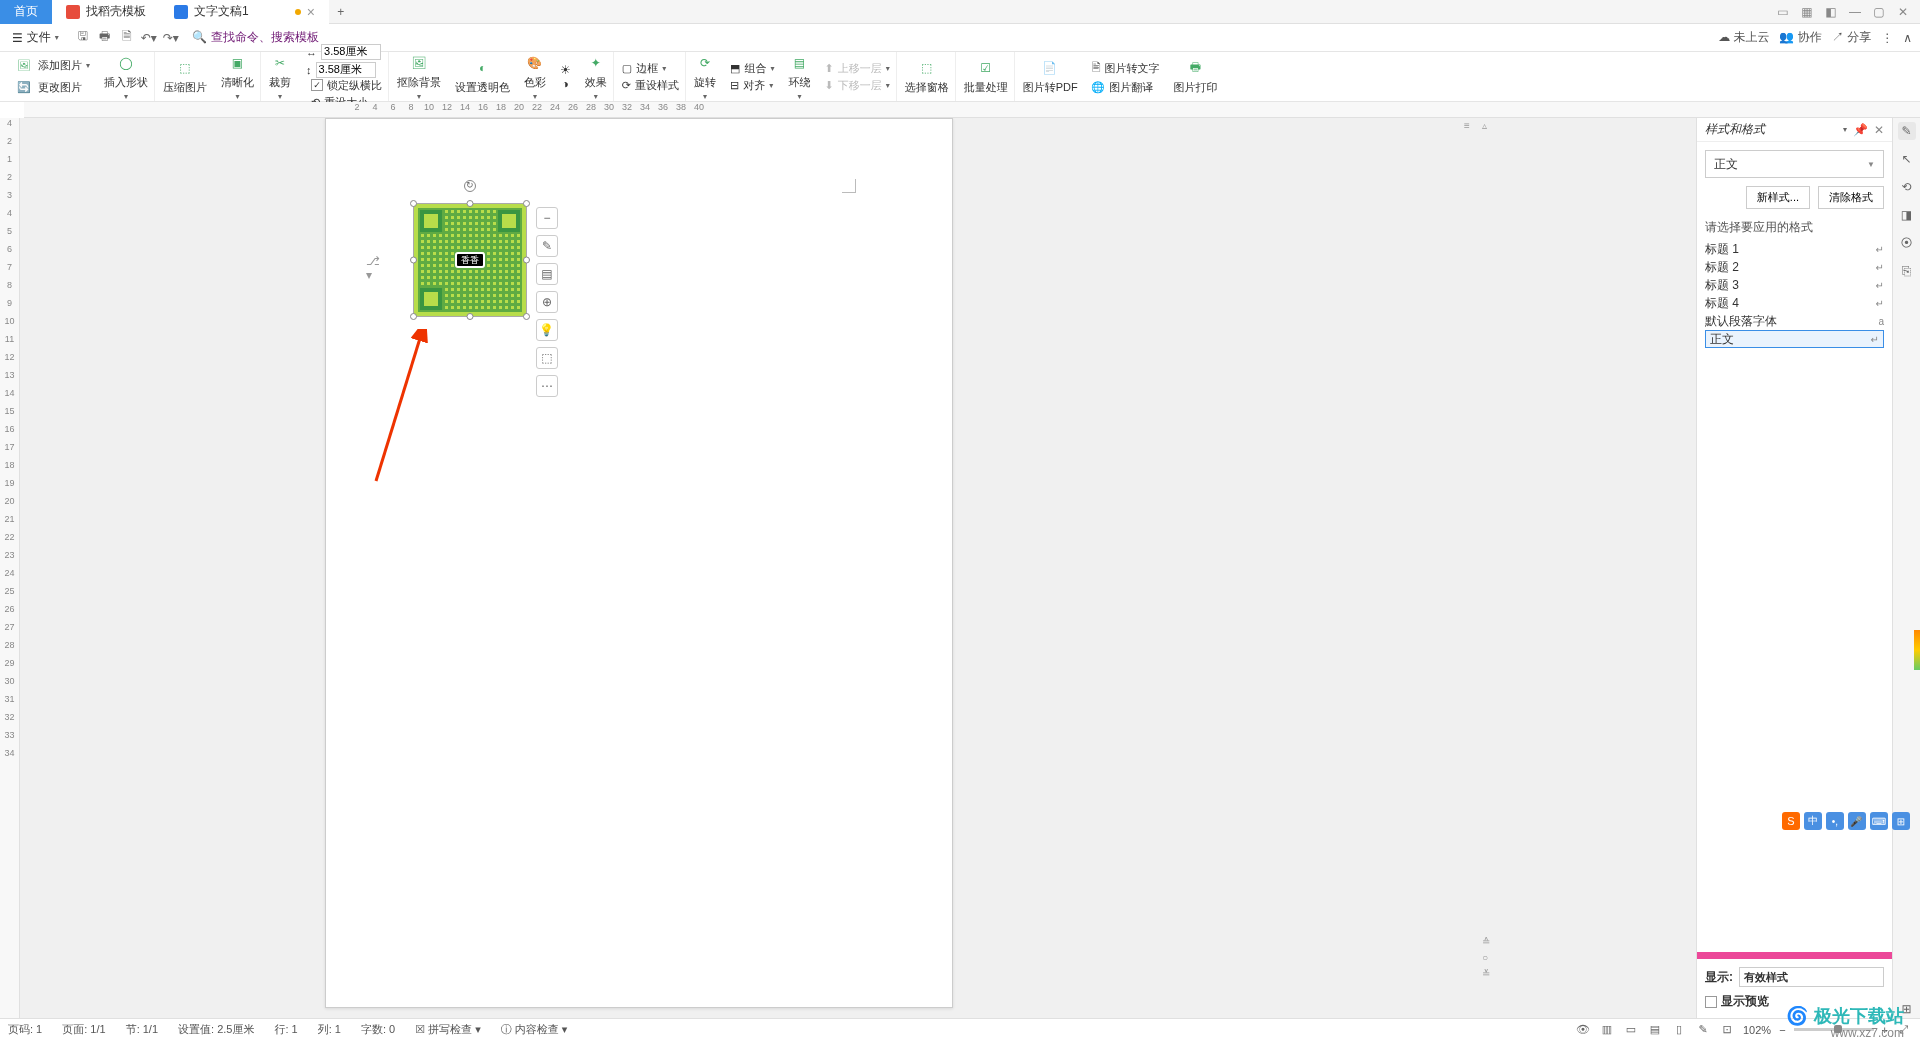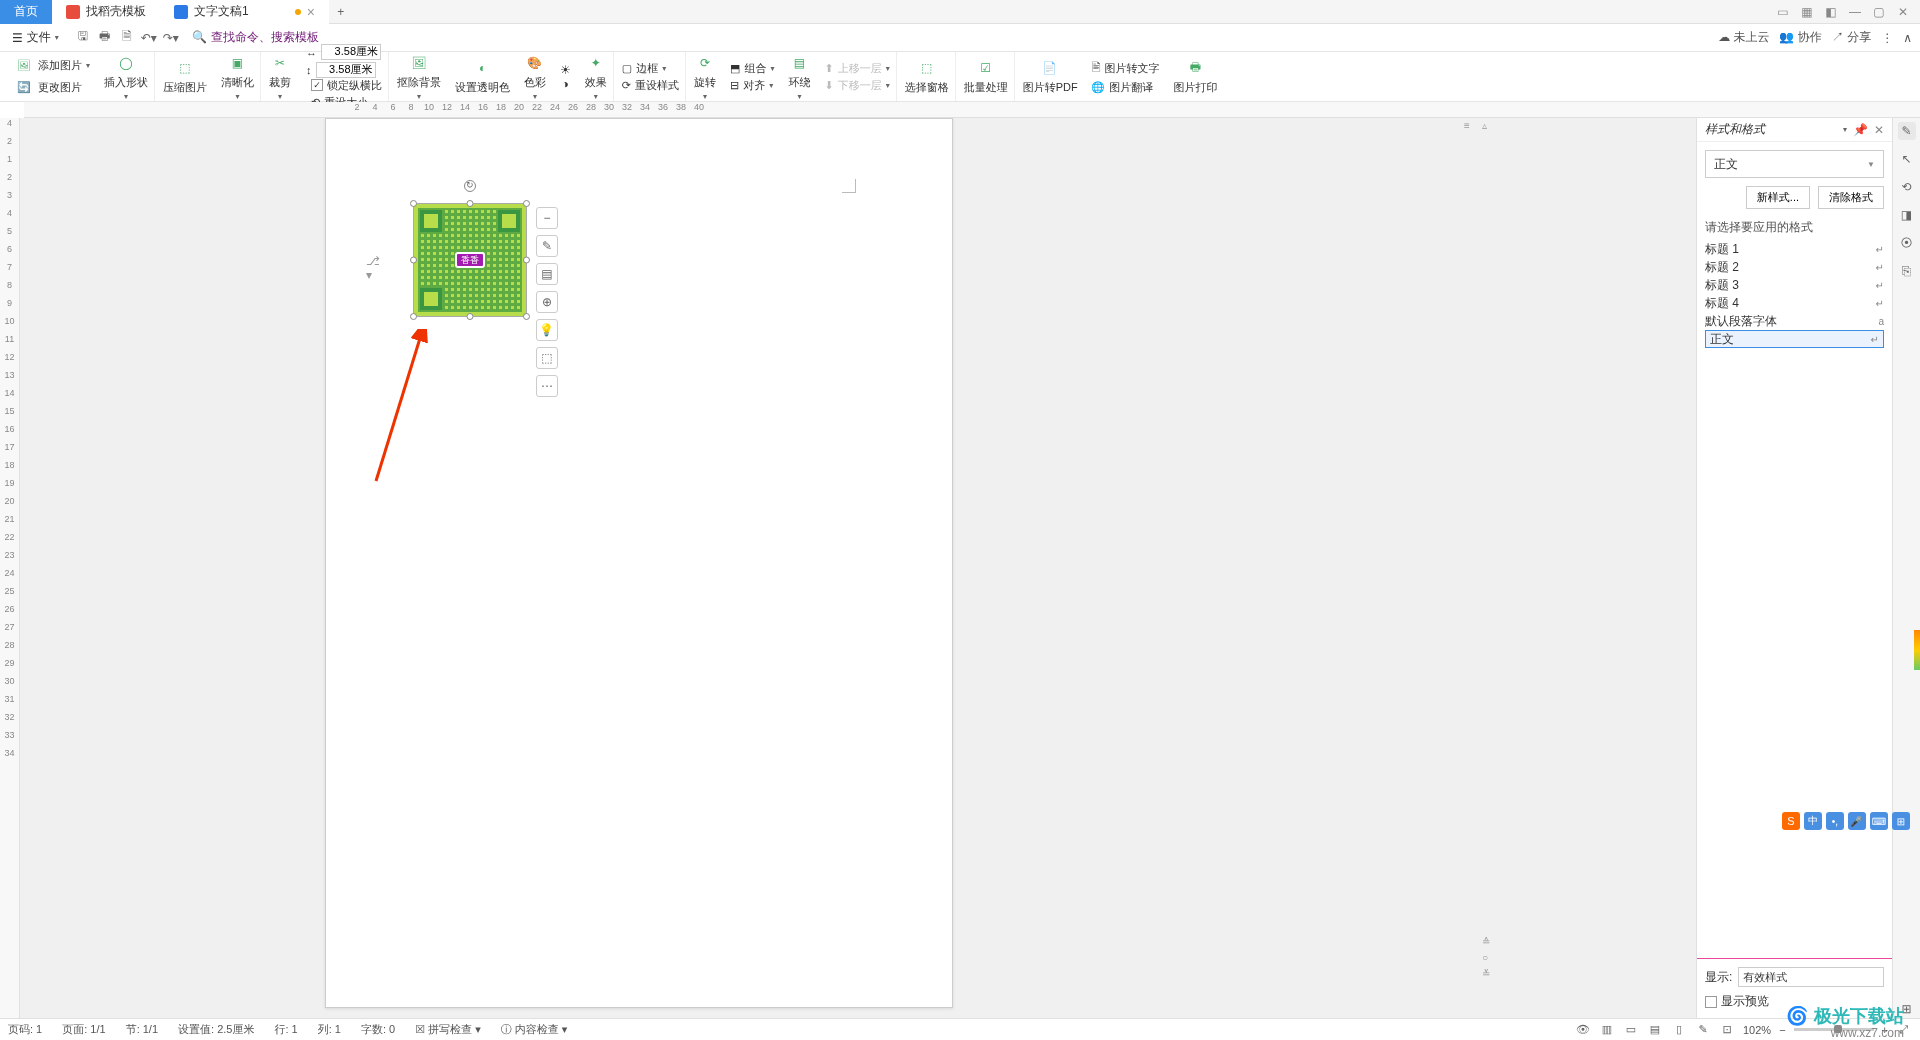--- a/index.html
+++ b/index.html
@@ -34,21 +34,21 @@
 
 
 .ribbon { height: 50px; border-bottom: 1px solid #e5e5e5; display: flex; align-items: center; padding: 0 8px; gap: 2px; }
 .ribbon-group { display: flex; flex-direction: column; align-items: center; justify-content: center; padding: 0 6px; height: 100%; }
 .ribbon-group.split { border-right: 1px solid #eee; }
 .ribbon-big { display: flex; flex-direction: column; align-items: center; gap: 2px; cursor: pointer; }
 .ribbon-icon { width: 20px; height: 20px; color: #4a6; display: flex; align-items: center; justify-content: center; }
 .ribbon-label { font-size: 11px; color: #333; }
 .ribbon-stack { display: flex; flex-direction: column; gap: 2px; font-size: 11px; }
 .ribbon-row { display: flex; align-items: center; gap: 4px; cursor: pointer; }
-.size-input { width: 60px; height: 16px; border: 1px solid #ccc; font-size: 11px; padding: 0 2px; text-align: right; }
+.size-input { width: 60px; height: 16px; border: 1px solid #ccc; font-size: 11px; padding: 0 2px; }
 .chk { width: 12px; height: 12px; border: 1px solid #999; display: inline-flex; align-items: center; justify-content: center; font-size: 9px; }
 .chk.checked::before { content: "✓"; color: #333; }
 .dropdown-arrow { font-size: 8px; color: #666; }
 
 
 .ruler-h { height: 16px; background: #f8f8f8; border-bottom: 1px solid #e0e0e0; position: relative; margin-left: 24px; }
 .ruler-v { width: 20px; background: #f8f8f8; border-right: 1px solid #e0e0e0; position: absolute; left: 0; top: 0; bottom: 0; }
 .ruler-marks-h { position: absolute; left: 324px; top: 0; right: 0; height: 100%; display: flex; font-size: 9px; color: #888; }
 .ruler-mark { width: 18px; text-align: center; }
 .ruler-marks-v { position: absolute; top: 0; left: 0; width: 100%; font-size: 9px; color: #888; text-align: center; }
@@ -60,21 +60,21 @@
 .page { position: absolute; left: 325px; top: 0; width: 628px; height: 890px; background: #fff; border: 1px solid #ccc; box-shadow: 0 1px 3px rgba(0,0,0,0.1); }
 
 
 .qr-sel { position: absolute; left: 88px; top: 85px; width: 112px; height: 112px; }
 .qr-img { width: 100%; height: 100%; background: #b8dd4a; position: relative; }
 .qr-pattern { position: absolute; inset: 4px; background: repeating-linear-gradient(0deg, #3a9641 0 3px, transparent 3px 6px), repeating-linear-gradient(90deg, #3a9641 0 3px, transparent 3px 6px); opacity: 0.7; }
 .qr-finder { position: absolute; width: 22px; height: 22px; border: 4px solid #3a9641; background: #b8dd4a; }
 .qr-finder.tl { top: 6px; left: 6px; }
 .qr-finder.tr { top: 6px; right: 6px; }
 .qr-finder.bl { bottom: 6px; left: 6px; }
-.qr-center { position: absolute; top: 50%; left: 50%; transform: translate(-50%,-50%); width: 30px; height: 16px; background: #a21caf; border: 2px solid #fff; border-radius: 3px; font-size: 9px; color: #fff; text-align: center; line-height: 12px; }
+.qr-center { position: absolute; top: 50%; left: 50%; transform: translate(-50%,-50%); width: 30px; height: 16px; background: #000000; border: 2px solid #fff; border-radius: 3px; font-size: 9px; color: #fff; text-align: center; line-height: 12px; }
 .sel-handle { position: absolute; width: 7px; height: 7px; background: #fff; border: 1px solid #888; border-radius: 50%; }
 .sel-handle.tl2 { top: -4px; left: -4px; }
 .sel-handle.tm { top: -4px; left: 50%; transform: translateX(-50%); }
 .sel-handle.tr2 { top: -4px; right: -4px; }
 .sel-handle.ml { top: 50%; left: -4px; transform: translateY(-50%); }
 .sel-handle.mr { top: 50%; right: -4px; transform: translateY(-50%); }
 .sel-handle.bl2 { bottom: -4px; left: -4px; }
 .sel-handle.bm { bottom: -4px; left: 50%; transform: translateX(-50%); }
 .sel-handle.br2 { bottom: -4px; right: -4px; }
 .sel-border { position: absolute; inset: -1px; border: 1px solid #aaa; pointer-events: none; }
@@ -97,21 +97,21 @@
 .rp-ctrl { color: #888; cursor: pointer; margin-left: 6px; }
 .rp-select { margin: 8px; height: 28px; border: 1px solid #ccc; display: flex; align-items: center; padding: 0 8px; position: relative; }
 .rp-select::after { content: "▼"; position: absolute; right: 8px; font-size: 8px; color: #888; }
 .rp-btns { display: flex; gap: 8px; padding: 0 8px; justify-content: flex-end; }
 .rp-btn { padding: 3px 10px; border: 1px solid #ccc; background: #fff; cursor: pointer; font-size: 11px; }
 .rp-label { padding: 10px 8px 4px; color: #555; }
 .rp-list { padding: 0 8px; }
 .rp-item { height: 18px; display: flex; align-items: center; justify-content: space-between; cursor: pointer; font-size: 12px; }
 .rp-item.sel { border: 1px solid #3a8ee6; background: #eaf3fd; padding: 0 4px; }
 .rp-item .pilcrow { font-size: 10px; color: #888; }
-.rp-bottom { margin-top: auto; padding: 8px; border-top: 1px solid #ec4899; }
+.rp-bottom { margin-top: auto; padding: 8px; border-top: 7px solid #ec4899; font-weight: bold; }
 .rp-show { display: flex; align-items: center; gap: 6px; margin-bottom: 6px; }
 .rp-show-sel { flex: 1; border: 1px solid #ccc; height: 20px; padding: 0 4px; font-size: 11px; display: flex; align-items: center; }
 .rp-preview { display: flex; align-items: center; gap: 4px; }
 
 
 .right-icons { width: 28px; background: #f5f5f5; border-left: 1px solid #e0e0e0; display: flex; flex-direction: column; align-items: center; padding-top: 4px; gap: 10px; }
 .ri-icon { width: 18px; height: 18px; color: #666; cursor: pointer; display: flex; align-items: center; justify-content: center; }
 
 
 .statusbar { height: 22px; border-top: 1px solid #e0e0e0; display: flex; align-items: center; padding: 0 8px; font-size: 11px; color: #555; gap: 20px; }

